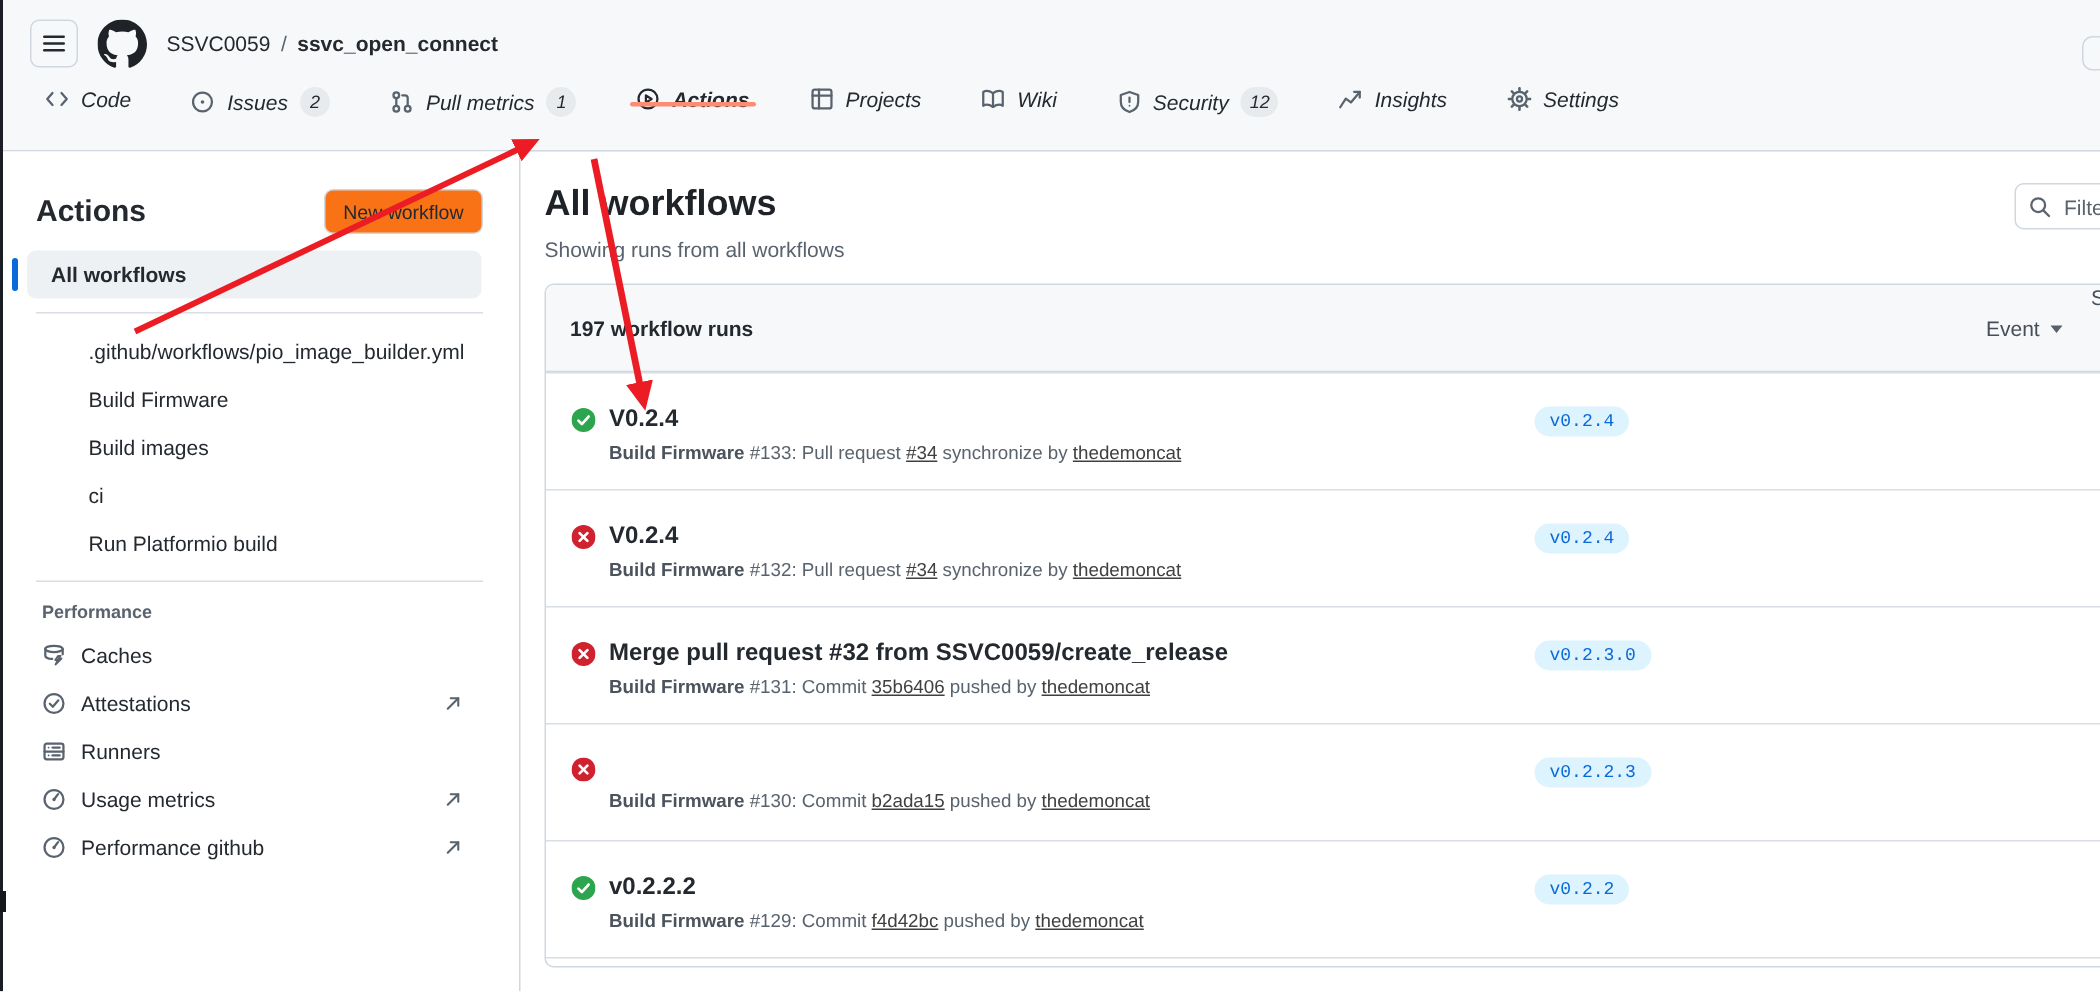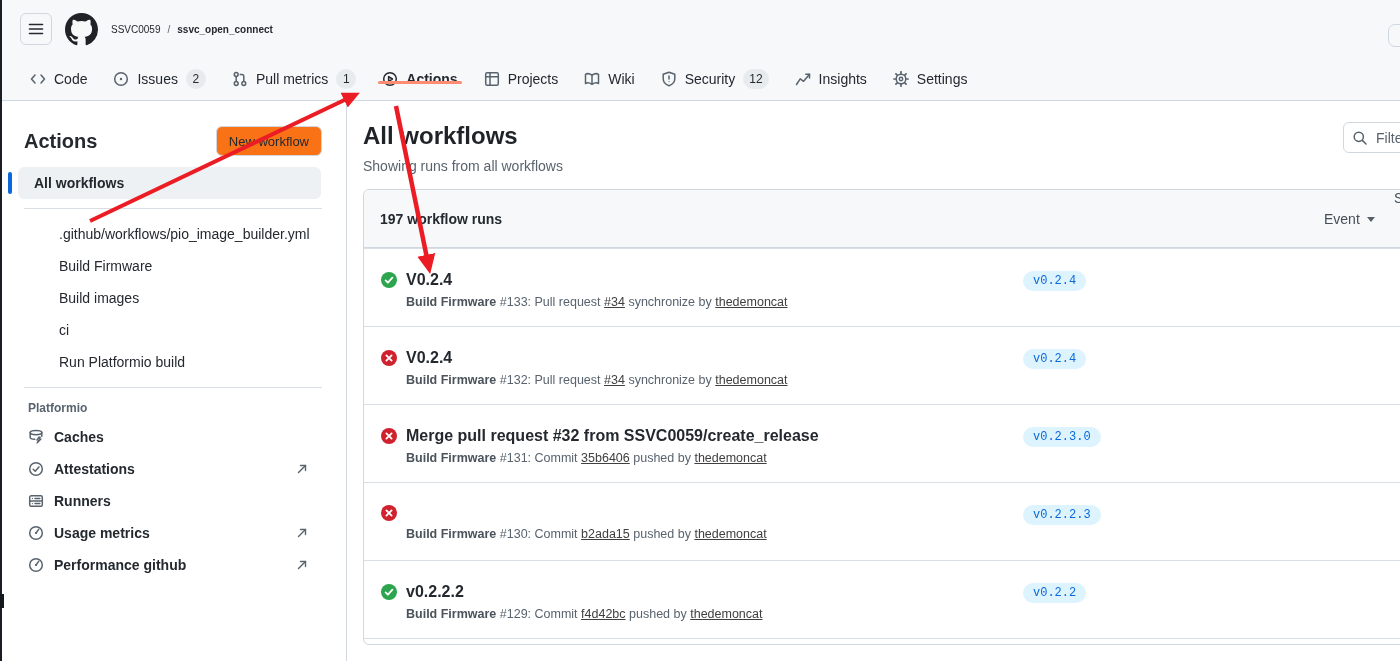--- a/index.html
+++ b/index.html
@@ -9,46 +9,46 @@
 
   
   .edge-line { position:absolute; left:0; top:0; width:2px; height:661px; background:#1a1e24; z-index:40; }
   .edge-nub  { position:absolute; left:0; top:594px; width:4px; height:14px; background:#14171c; z-index:40; }
 
   
   .header-area { position:absolute; top:0; left:0; width:1400px; height:101px; background:#f6f8fa; border-bottom:1px solid #d0d7de; }
   .header-row { position:absolute; top:0; left:0; right:0; height:58px; display:flex; align-items:center; padding-left:20px; }
   .hamburger { width:32px; height:32px; border:1px solid #d0d7de; border-radius:6px; background:#f6f8fa; display:flex; align-items:center; justify-content:center; cursor:pointer; }
   .gh-logo { margin-left:13px; width:33px; height:33px; }
-  .breadcrumb { margin-left:13px; font-size:10px; display:flex; align-items:center; gap:7px; }
+  .breadcrumb { margin-left:13px; font-size:14px; display:flex; align-items:center; gap:7px; }
   .breadcrumb .owner { color:#24292f; text-decoration:none; }
   .breadcrumb .sep { color:#59636e; }
   .breadcrumb .repo { color:#24292f; font-weight:600; text-decoration:none; }
   .partial-btn { position:absolute; top:24px; right:-14px; width:26px; height:23px; border:1px solid #d0d7de; border-radius:7px; background:#f6f8fa; }
 
   
-  .tabs { position:absolute; top:58px; left:0; right:0; height:42px; display:flex; align-items:center; padding:0 20px; gap:6px; }
+  .tabs { position:absolute; top:58px; left:0; right:0; height:42px; display:flex; align-items:flex-start; padding:0 20px; gap:20px;font-style:italic; }
   .tab { position:relative; display:flex; align-items:center; gap:8px; padding:0 10px; font-size:14px; color:#24292f; cursor:pointer; }
   .tab svg { flex:0 0 auto; }
   .tab.active .tab-label { font-weight:600; }
   .tab.active::after { content:""; position:absolute; left:6px; right:6px; bottom:3px; height:3px; background:#fd8c73; border-radius:3px; }
   .counter { background:#e8ebee; border-radius:2em; font-size:12px; line-height:20px; height:20px; min-width:20px; padding:0 6px; text-align:center; color:#24292f; }
 
   
   .sidebar { position:absolute; top:101px; left:0; width:347px; bottom:0; background:#fff; border-right:1px solid #d0d7de; padding:24px 24px 0 24px; }
   .sidebar-head { display:flex; align-items:center; justify-content:space-between; height:32px; }
   .sidebar-title { font-size:20px; font-weight:700; color:#24292f; }
   .new-workflow-btn { height:30px; padding:0 12px; font-size:13px; font-family:inherit; color:#24292f; background:#f97316; border:1px solid #d0d7de; border-radius:6px; cursor:pointer; }
   .all-workflows { position:relative; margin:10px 0 0 -6px; width:303px; height:32px; background:#eef1f4; border-radius:6px; display:flex; align-items:center; padding-left:16px; font-size:14px; font-weight:600; cursor:pointer; }
   .all-workflows::before { content:""; position:absolute; left:-10px; top:5px; width:4px; height:22px; border-radius:2px; background:#0969da; }
   .side-divider { border:none; border-top:1px solid #d8dee4; margin:9px 0; }
   .wf-list { list-style:none; margin-left:4px; }
   .wf-list li { height:32px; line-height:32px; font-size:14px; color:#24292f; cursor:pointer; white-space:nowrap;margin-left:31px; }
   .mgmt-label { margin:13px 0 6px 4px; font-size:12px; font-weight:700; color:#59636e; }
-  .mgmt-list { list-style:none; margin-left:4px;font-weight:bold; }
+  .mgmt-list { list-style:none; margin-left:4px; }
   .mgmt-list li { height:32px; display:flex; align-items:center; gap:10px; font-size:14px; color:#24292f; cursor:pointer; }
   .mgmt-list .ext { margin-left:auto; margin-right:14px; }
 
   
   .main { position:absolute; top:101px; left:347px; width:1100px; bottom:0; padding:20px 0 0 16px; }
   .main-title { font-size:24px; font-weight:600; line-height:30px; color:#1f2328; }
   .main-subtitle { margin-top:7px; font-size:14px; color:#59636e; }
   .filter-box { position:absolute; top:21px; left:996px; width:170px; height:31px; border:1px solid #d0d7de; border-radius:6px; background:#fff; display:flex; align-items:center; padding:0 8px; gap:8px; }
   .filter-box input { border:none; outline:none; font-size:14px; font-family:inherit; color:#24292f; width:120px; background:transparent; }
   .filter-box input::placeholder { color:#59636e; }
@@ -202,21 +202,21 @@
     <div class="all-workflows" data-name="sidebar-item-all-workflows">All workflows</div>
     <hr class="side-divider" data-name="sidebar-divider">
     <ul class="wf-list" data-name="workflow-list">
       <li data-name="sidebar-item-workflow-file">.github/workflows/pio_image_builder.yml</li>
       <li data-name="sidebar-item-build-firmware">Build Firmware</li>
       <li data-name="sidebar-item-build-images">Build images</li>
       <li data-name="sidebar-item-ci">ci</li>
       <li data-name="sidebar-item-run-platformio-build">Run Platformio build</li>
     </ul>
     <hr class="side-divider" data-name="sidebar-divider">
-    <div class="mgmt-label" data-name="management-section-label">Platformio</div>
+    <div class="mgmt-label" data-name="management-section-label">Performance</div>
     <ul class="mgmt-list" data-name="management-list">
       <li data-name="sidebar-item-caches">
         <svg data-name="cache-icon" class="icon-stroke" width="16" height="16" viewBox="0 0 16 16">
             <ellipse cx="8" cy="3.6" rx="5.8" ry="2.1"></ellipse>
             <path d="M2.2 3.6v4.6c0 1.1 2.1 2 4.6 2.1M13.8 3.6v3.6"></path>
             <path d="M10.8 8.2 8.8 11h1.8l-1.6 3 4-4h-2l1.4-1.8Z" stroke-width="1.2"></path>
           </svg>
         <span>Caches</span>
       </li>
       <li data-name="sidebar-item-attestations">

